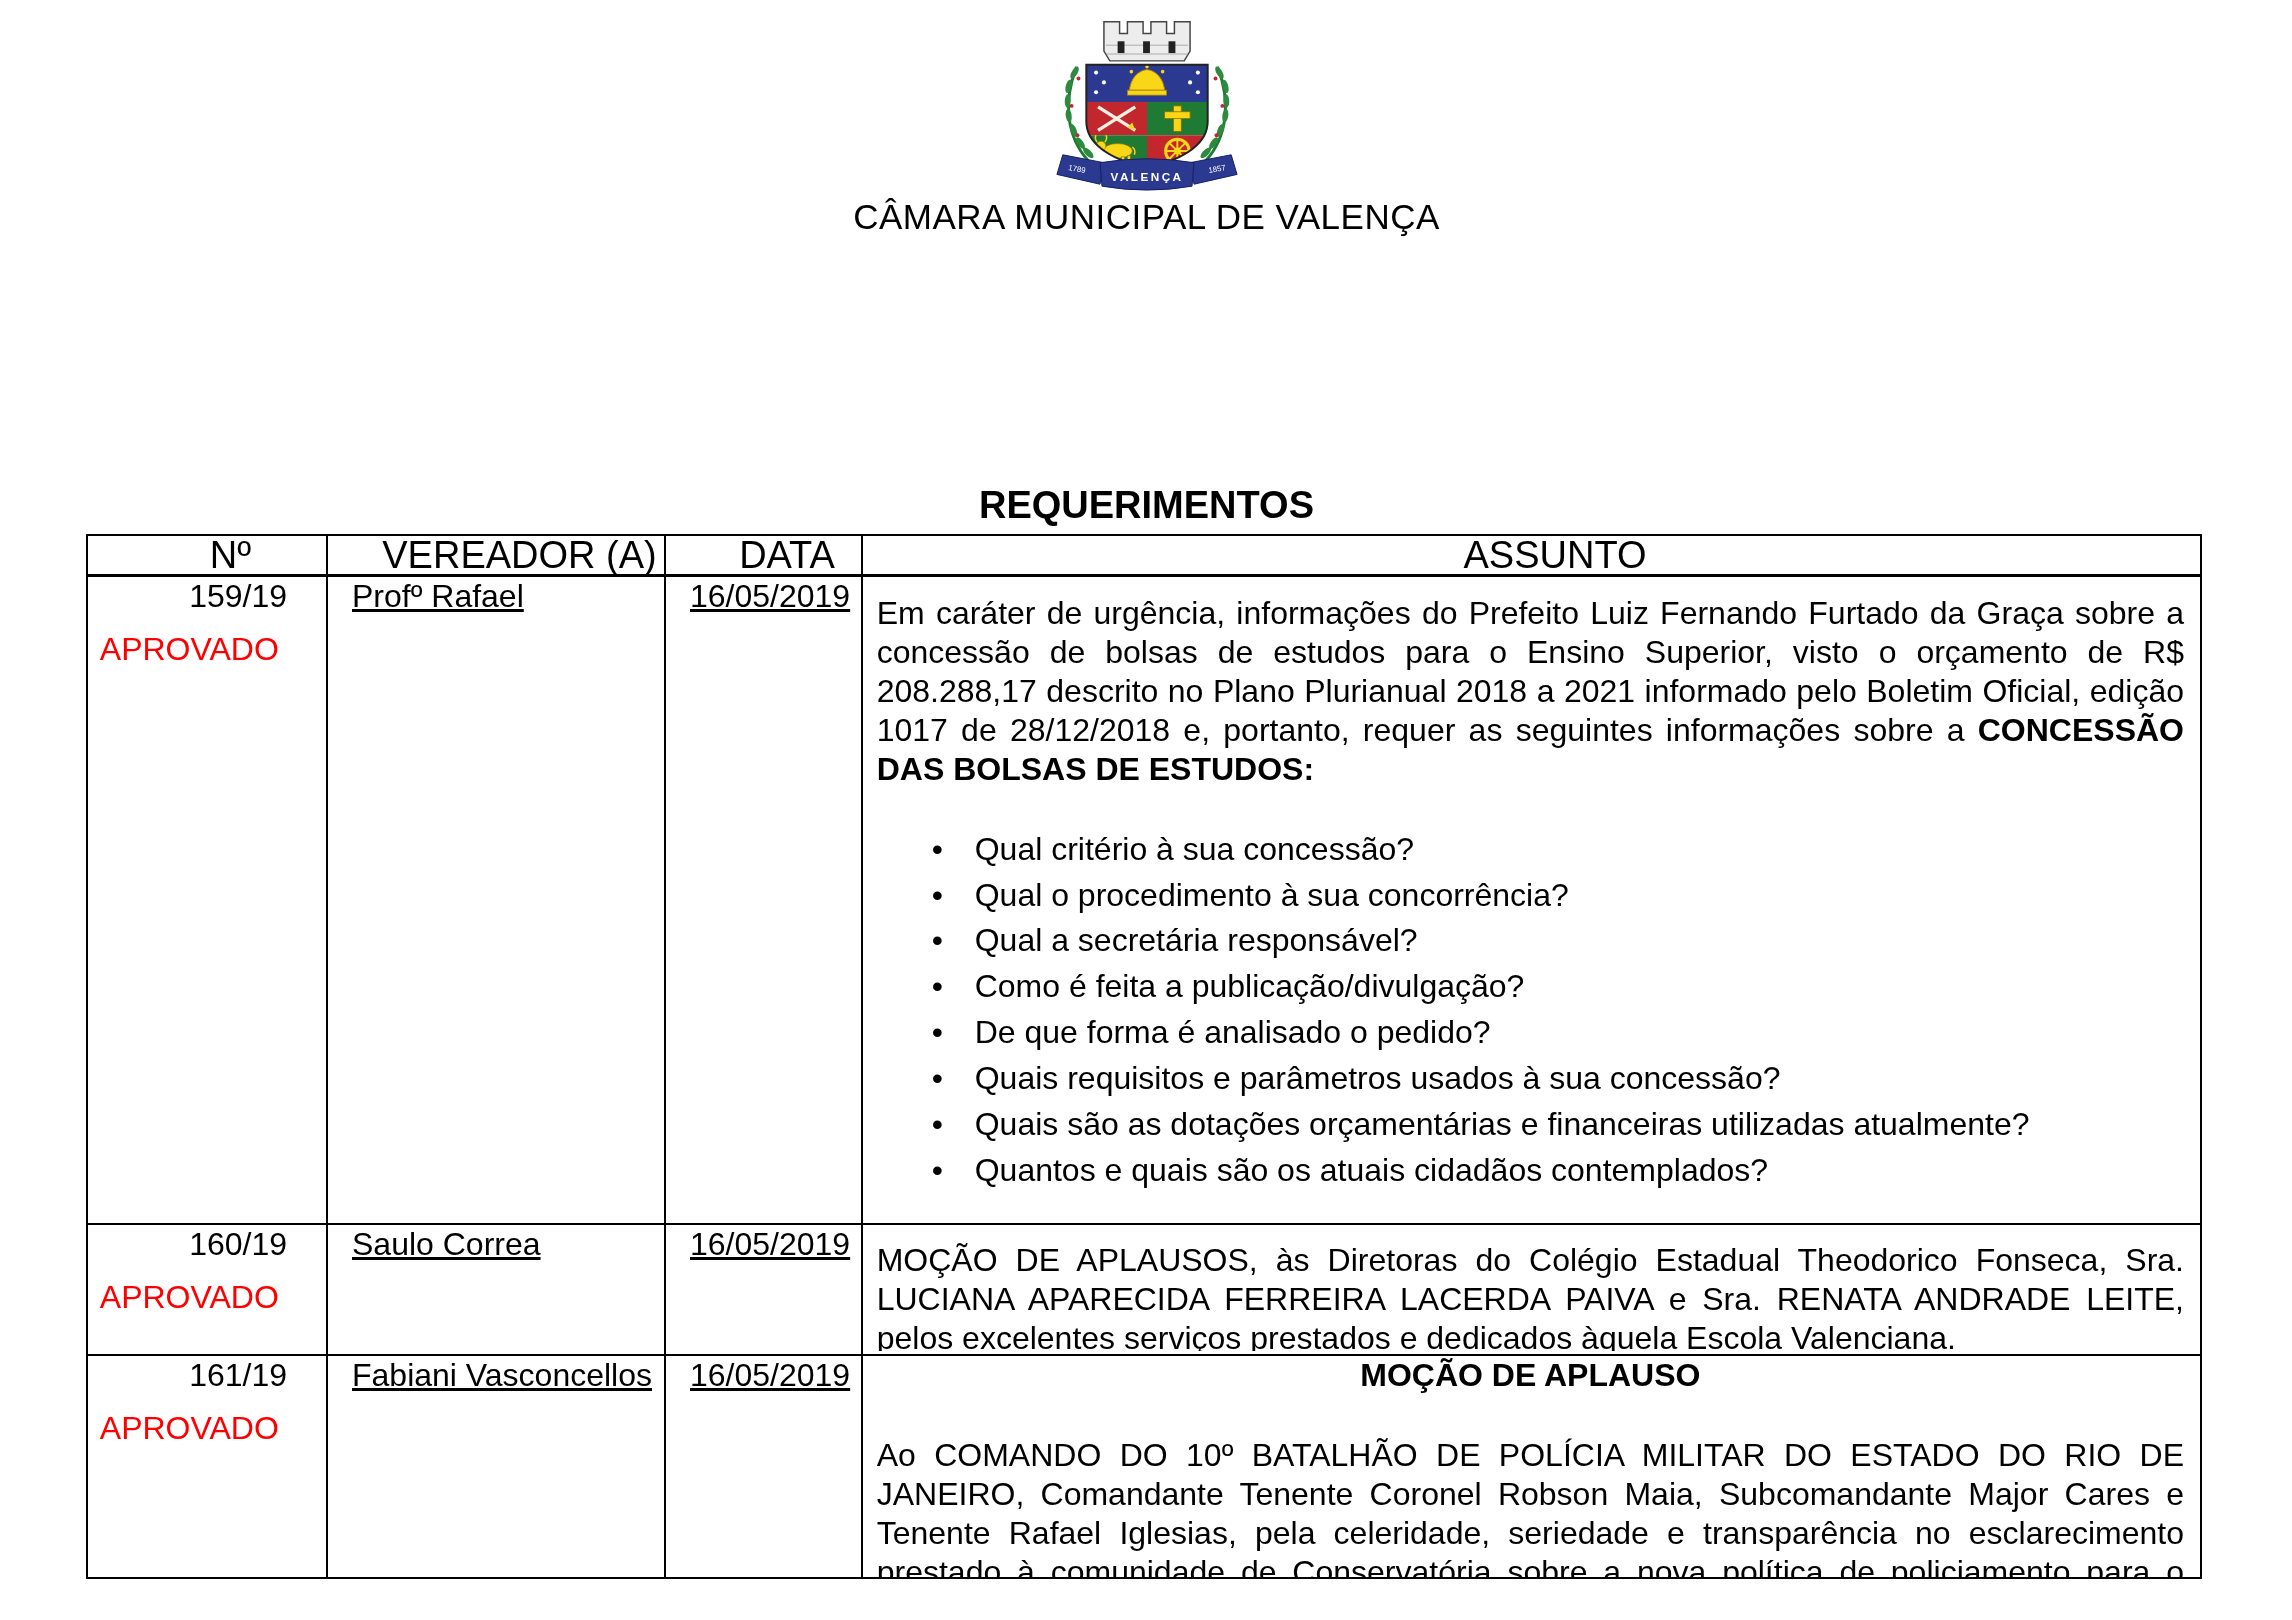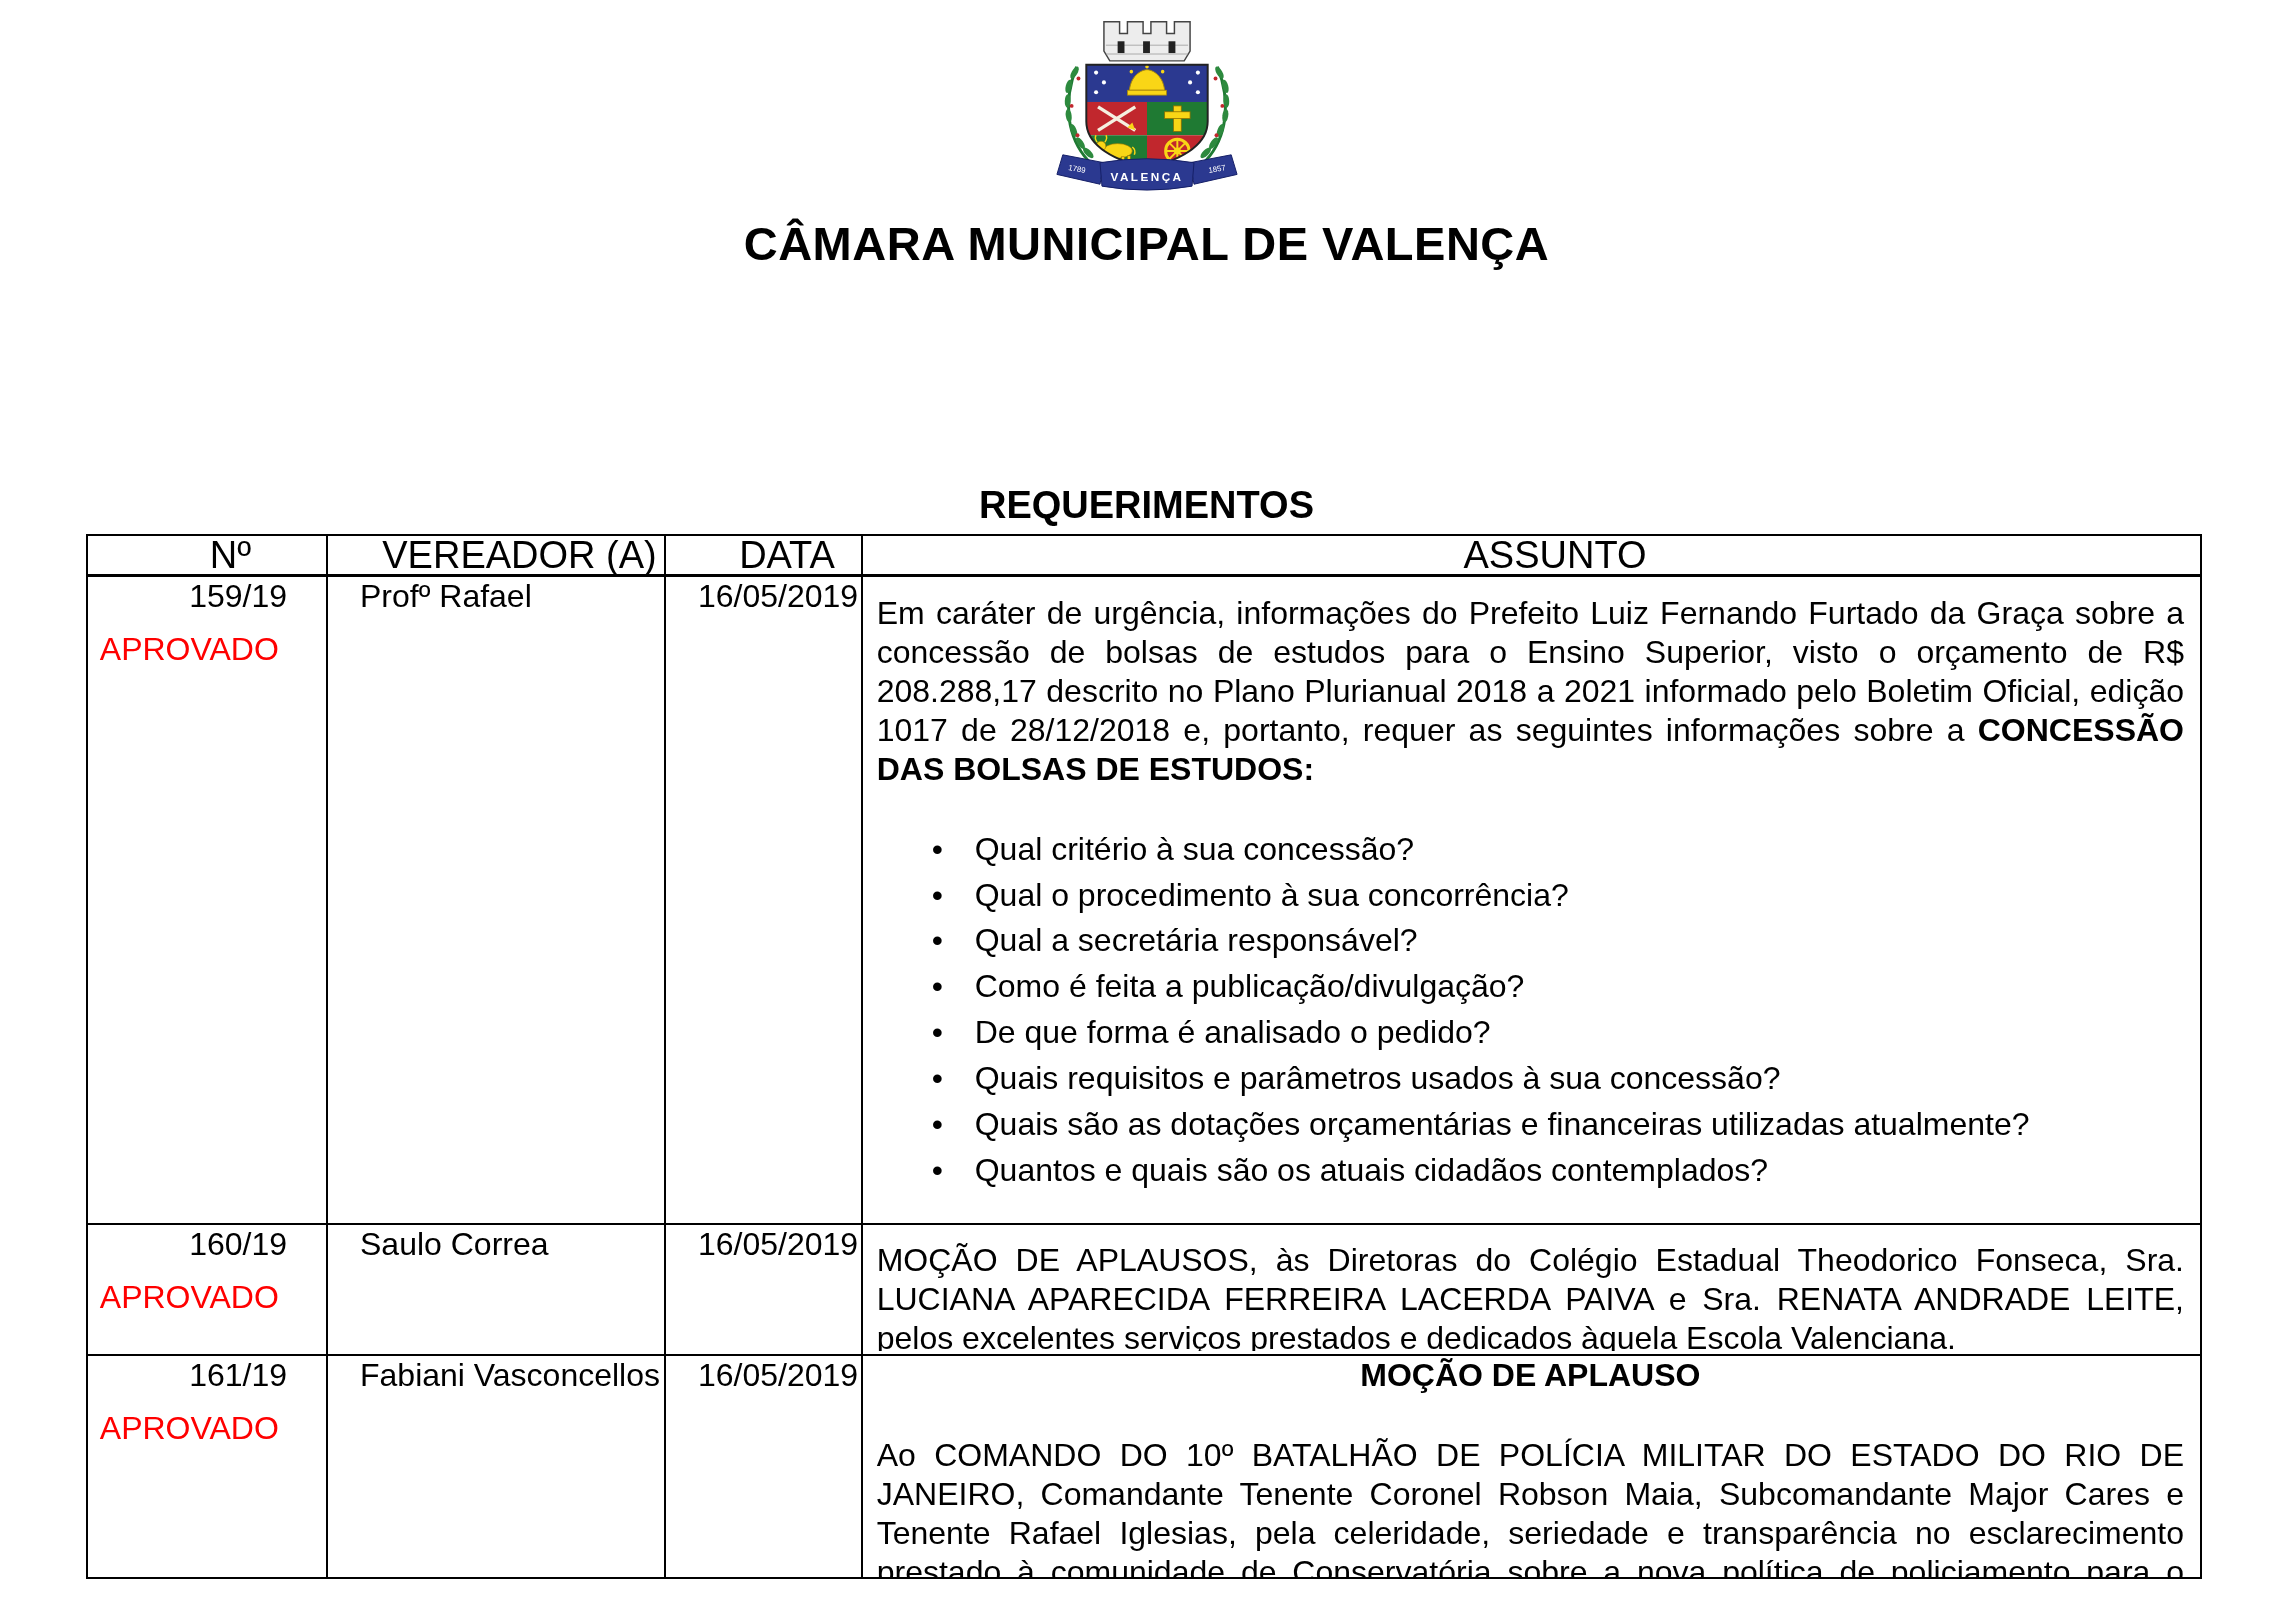--- a/index.html
+++ b/index.html
@@ -3,21 +3,21 @@
 <meta charset="utf-8">
 <style>
   html,body { margin:0; padding:0; background:#888; }
   .page {
     position:relative; width:2293px; height:1620px; background:#ffffff;
     font-family:"Liberation Sans","DejaVu Sans",sans-serif; color:#000;
     overflow:hidden; margin:0 auto;
   }
   .centered { position:absolute; left:0; right:0; text-align:center; }
   .logo-wrap { position:absolute; left:50%; transform:translateX(-50%); top:7.8px; width:196px; height:186px; }
-  .org-name     { top:216px; font-size:47px; font-weight:700; letter-spacing:0.5px; }
+  .org-name     { top:197px; font-size:35px; font-weight:400; letter-spacing:0.5px; }
   .org-subtitle { top:266px; font-size:26.5px; font-weight:700; }
   .doc-title    { top:323px; font-size:60px; font-weight:700; }
   .section-title{ top:484px; font-size:38px; font-weight:700; }
 
   table.req-table {
     position:absolute; top:534px; left:86px; width:2114px;
     border-collapse:collapse; table-layout:fixed;
     border:2.9px solid #000;
   }
   table.req-table td { border:2px solid #000; vertical-align:top; padding:0; }
@@ -31,21 +31,21 @@
   tr.row-3  { height:185px; }
 
   .clip { overflow:hidden; }
   .clip.h1 { height:643px; }
   .clip.h2 { height:126px; }
   .clip.h3 { height:221px; }
 
   .bt { font-size:32px; line-height:39px; }
   .numline    { margin-top:0;  text-align:right; padding-right:39px; }
   .statusline { margin-top:14px;  text-align:left;  padding-left:11.8px; color:#ff0000; }
-  .verline, .dateline { margin-top:0; padding-left:32px; }
+  .verline, .dateline { margin-top:0; padding-left:24px;text-decoration:underline; }
 
   .assunto { padding-left:13.7px; padding-right:16px; }
   .assunto p { margin:0; text-align:justify; }
   .assunto p.pt17 { margin-top:16.7px; }
   .mo-heading { margin-top:0 !important; text-align:center !important; font-weight:700; }
   .assunto p.after-heading { margin-top:41px; }
 
   ul.bullets { list-style:none; margin:41px 0 0 0; padding:0 0 0 55px; }
   ul.bullets li { position:relative; padding-left:43px; margin-bottom:6.9px; }
   ul.bullets li::before {

